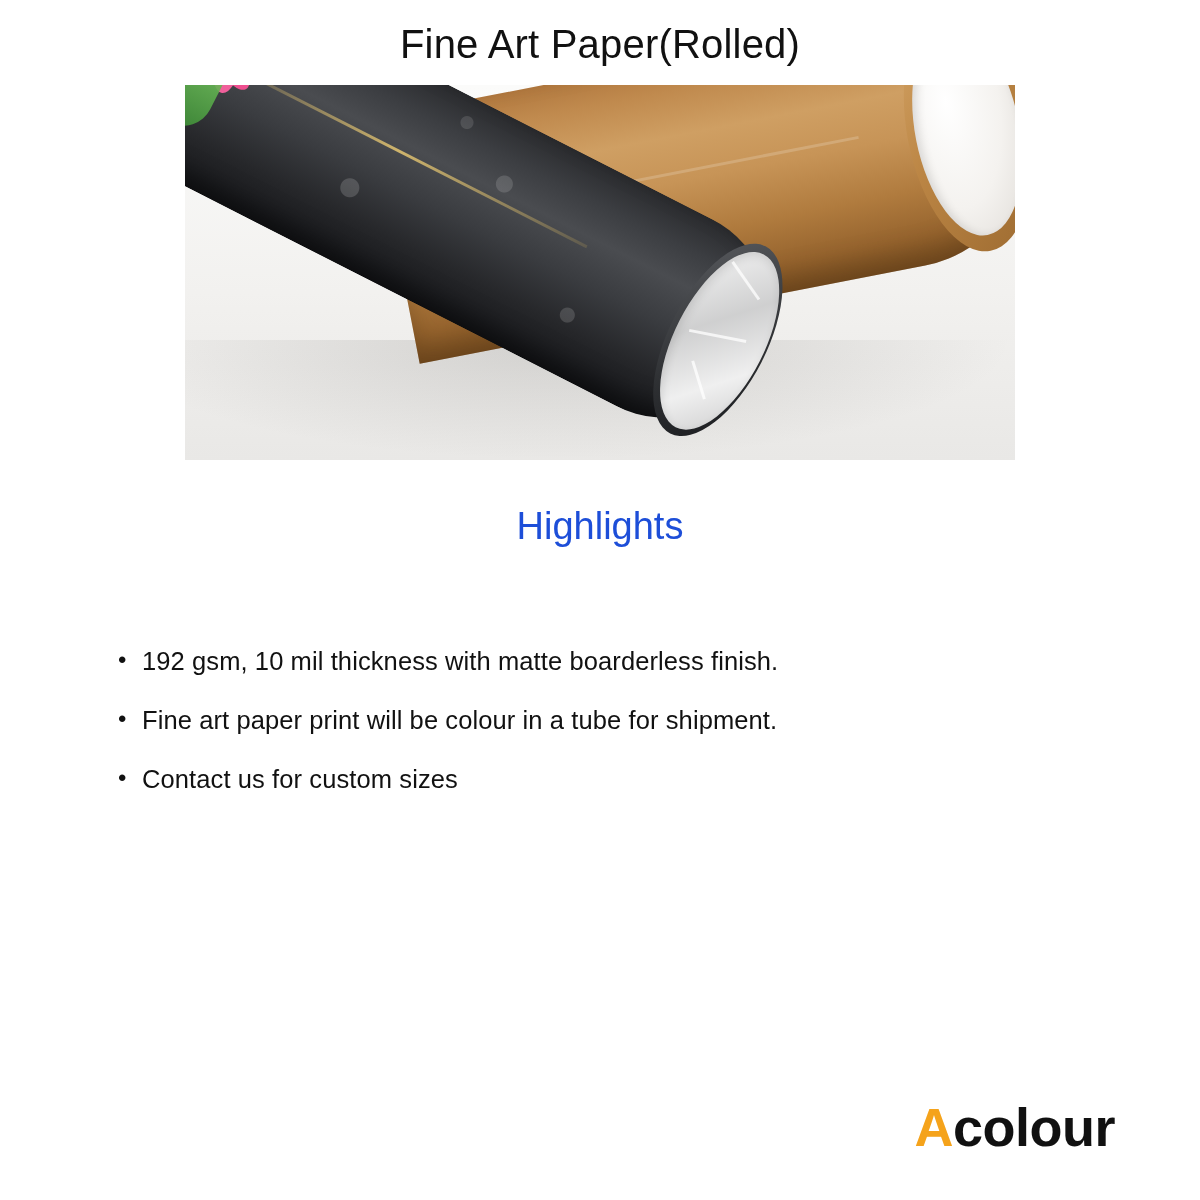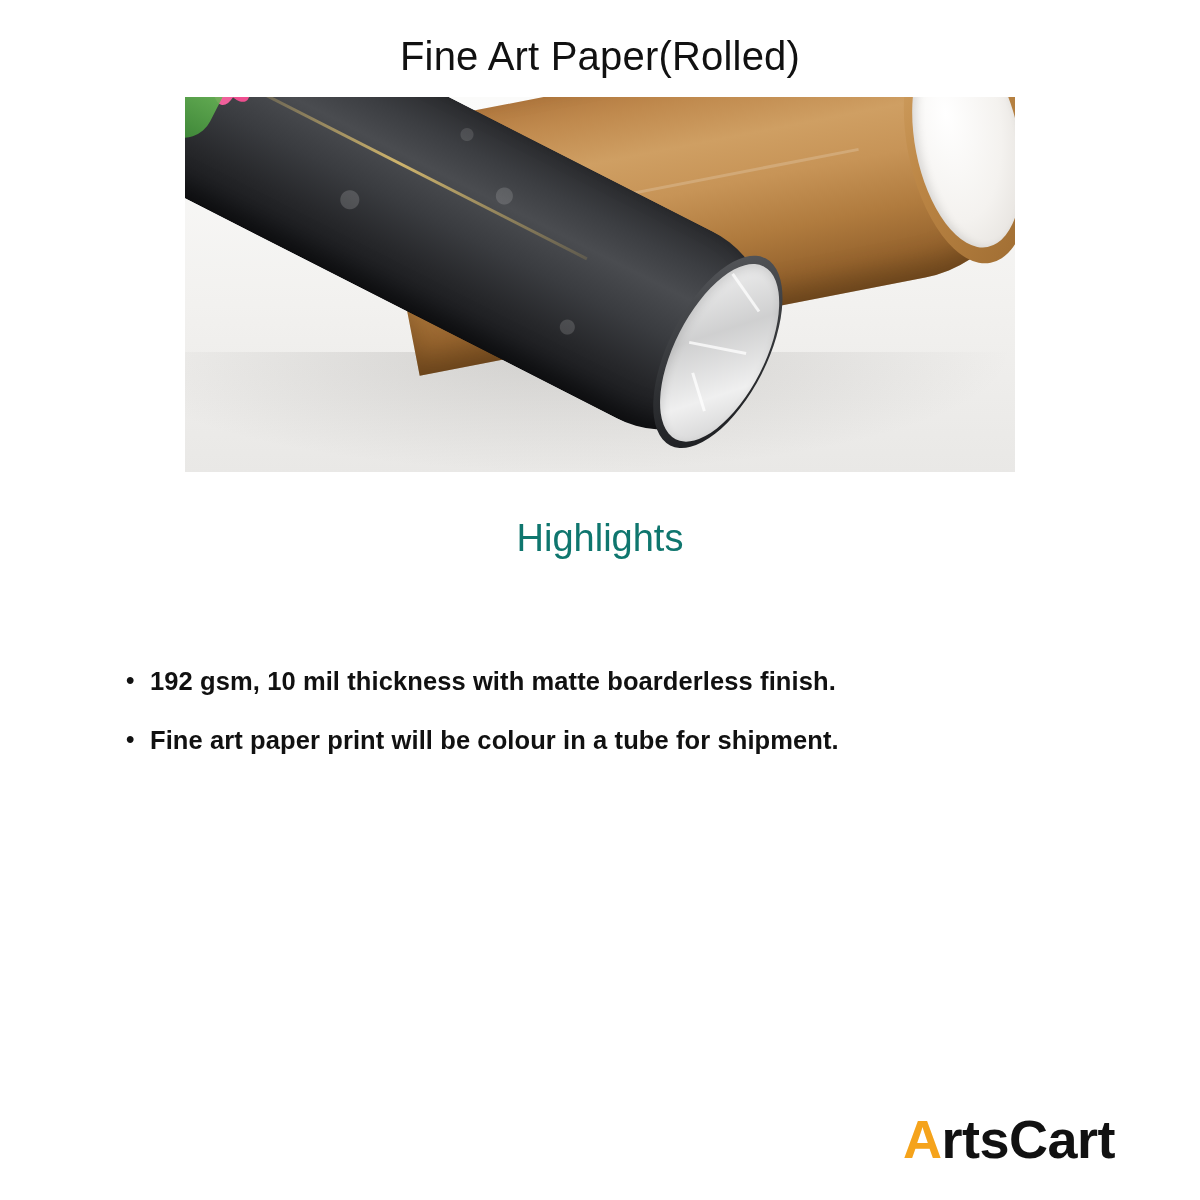--- a/index.html
+++ b/index.html
@@ -19,21 +19,21 @@
     width: 1200px;
     height: 1200px;
     position: relative;
     box-sizing: border-box;
   }
   .title {
     text-align: center;
     font-size: 40px;
     font-weight: 400;
     letter-spacing: 0.2px;
-    margin: 12px;
+    margin: 0;
     padding-top: 22px;
     color: #111111;
     font-family: "Liberation Sans", sans-serif;
   }
 
   
   .photo-wrap {
     position: absolute;
     left: 185px;
     top: 85px;
@@ -194,31 +194,30 @@
   }
 
   
   .highlights-title {
     position: absolute;
     top: 505px;
     width: 100%;
     text-align: center;
     font-size: 38px;
     font-weight: 400;
-    color: #0f766e;
+    color: #1d4ed8;
   }
   .bullets {
     position: absolute;
     top: 645px;
     left: 110px;
     width: 1010px;
     list-style: none;
-    margin: 8px;
+    margin: 0;
     padding: 0;
-    font-weight: bold;
   }
   .bullets li {
     position: relative;
     padding-left: 32px;
     font-size: 25.5px;
     line-height: 1.30;
     color: #111111;
     margin-bottom: 26px;
     letter-spacing: 0.1px;
   }
@@ -288,20 +287,21 @@
         </div>
       </div>
     </div>
   </div>
 
   <div class="highlights-title">Highlights</div>
 
   <ul class="bullets">
     <li>192 gsm, 10 mil thickness with matte boarderless finish.</li>
     <li>Fine art paper print will be colour in a tube for shipment.</li>
+    <li>Contact us for custom sizes</li>
   </ul>
 
   <div class="logo">
     <span class="mark">A</span>
-      <span class="word">rtsCart</span>
+      <span class="word">colour</span>
   </div>
 
 </div>
 
 </body></html>

